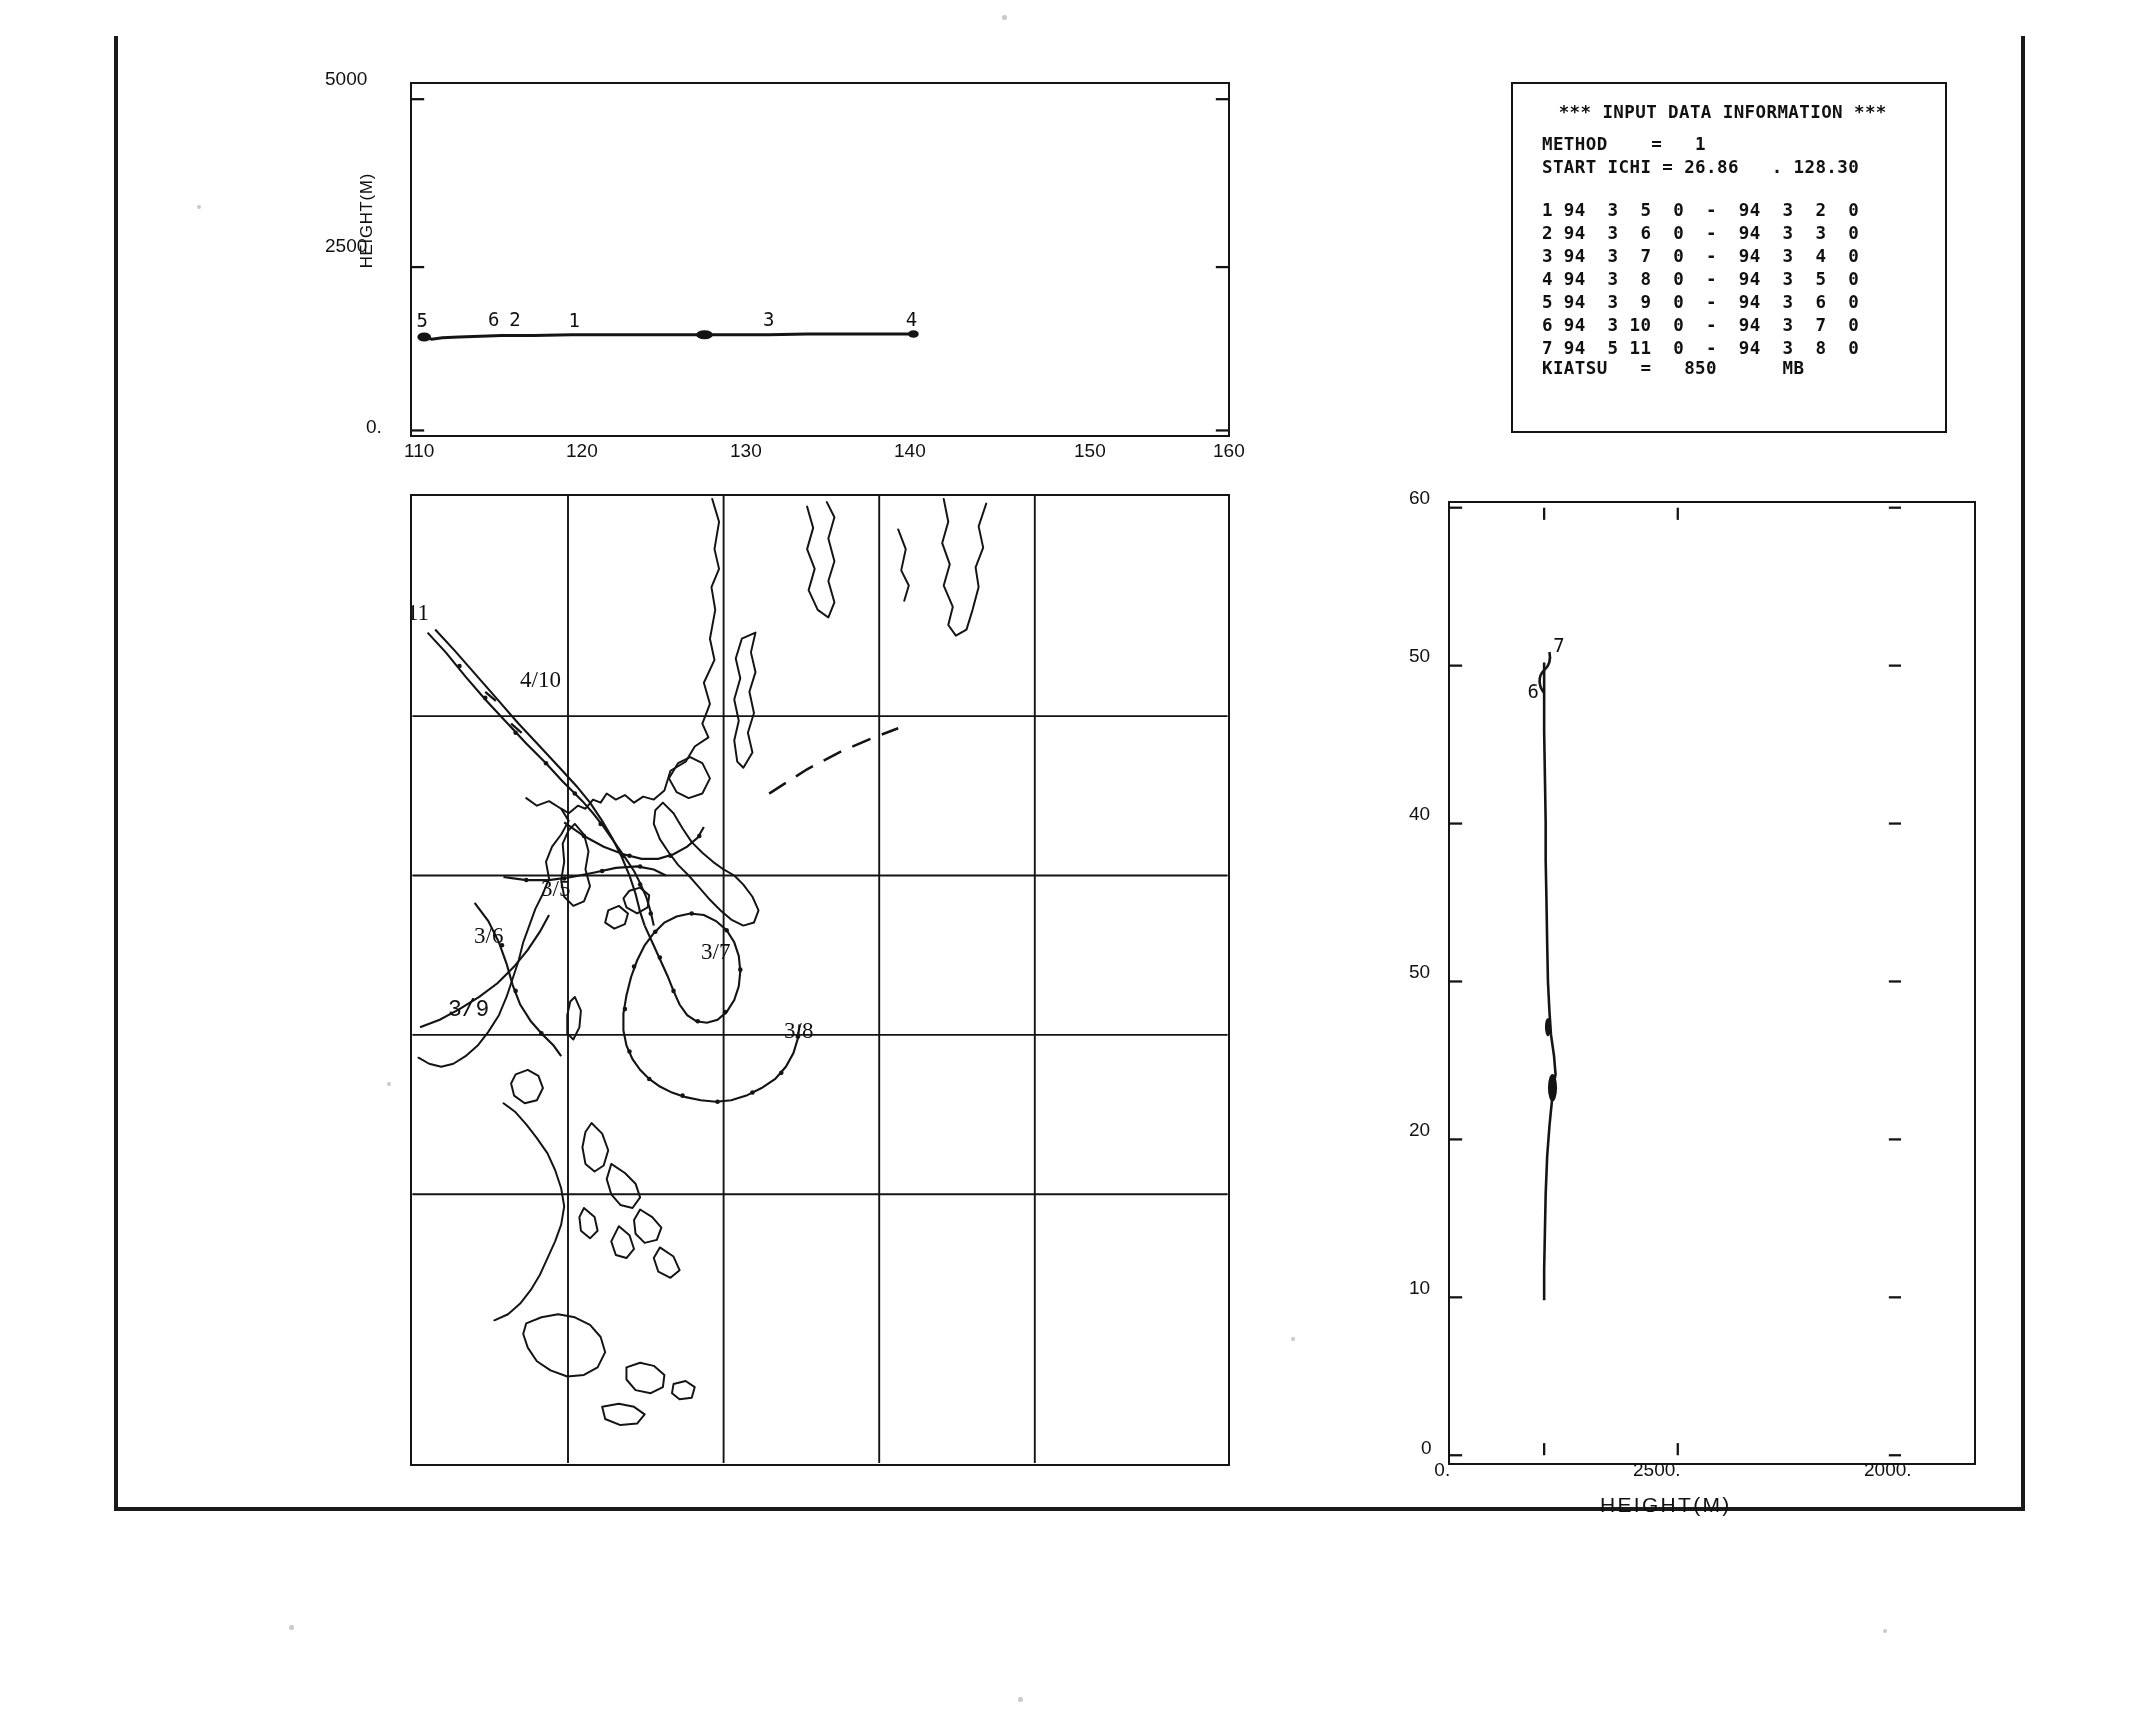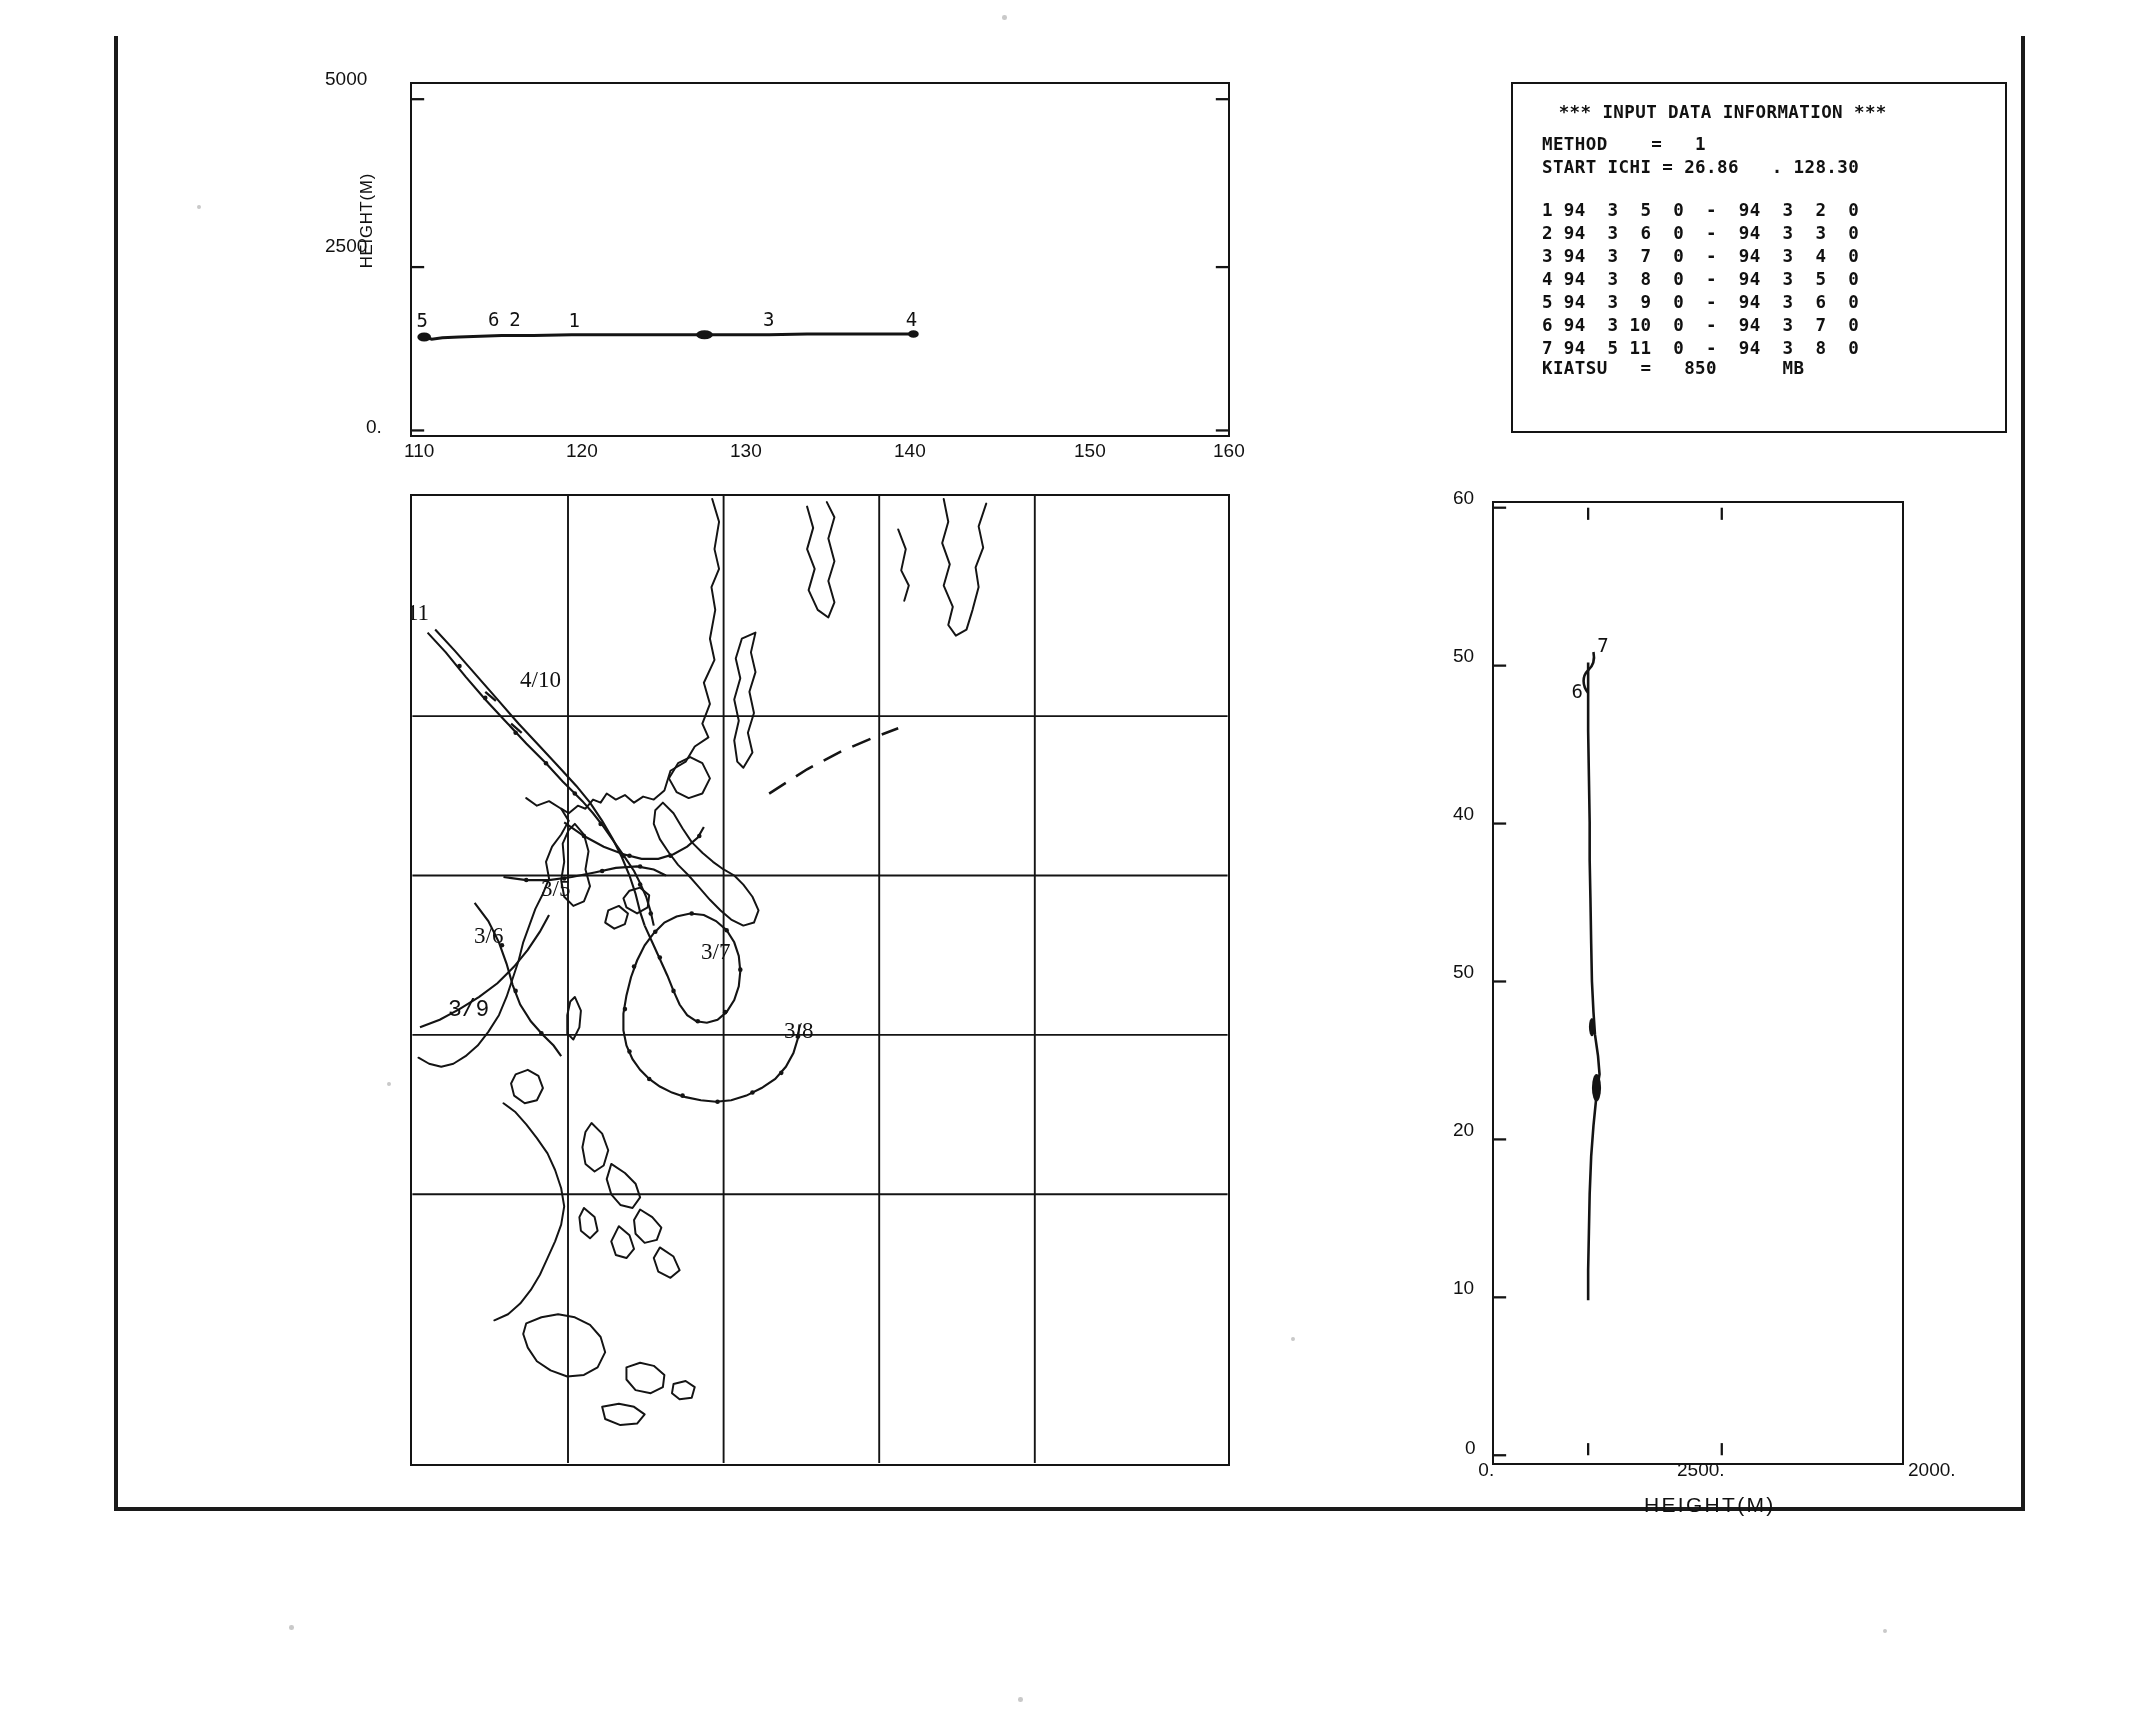--- a/index.html
+++ b/index.html
@@ -73,21 +73,21 @@
     font-size: 19px;
     color: #111;
     white-space: nowrap;
   }
 
   
   #panel-info {
     position: absolute;
     left: 1511px;
     top: 82px;
-    width: 496px;
+    width: 436px;
     height: 351px;
     border: 2.3px solid #141414;
     box-sizing: border-box;
     background: #fff;
   }
   #panel-info .info-inner {
     padding: 16.7px 0 0 29px;
     font-family: "DejaVu Sans Mono", monospace;
     font-size: 17.5px;
     font-weight: bold;
@@ -127,23 +127,23 @@
     position: absolute;
     font-size: 23px;
     color: #111;
     font-family: "Liberation Serif", serif;
     white-space: nowrap;
   }
 
   
   #panel-right {
     position: absolute;
-    left: 1492px;
+    left: 1448px;
     top: 501px;
-    width: 412px;
+    width: 528px;
     height: 964px;
   }
   #panel-right .plotbox {
     position: absolute;
     inset: 0;
     border: 2.3px solid #141414;
     box-sizing: border-box;
     background: #fff;
     overflow: hidden;
   }

